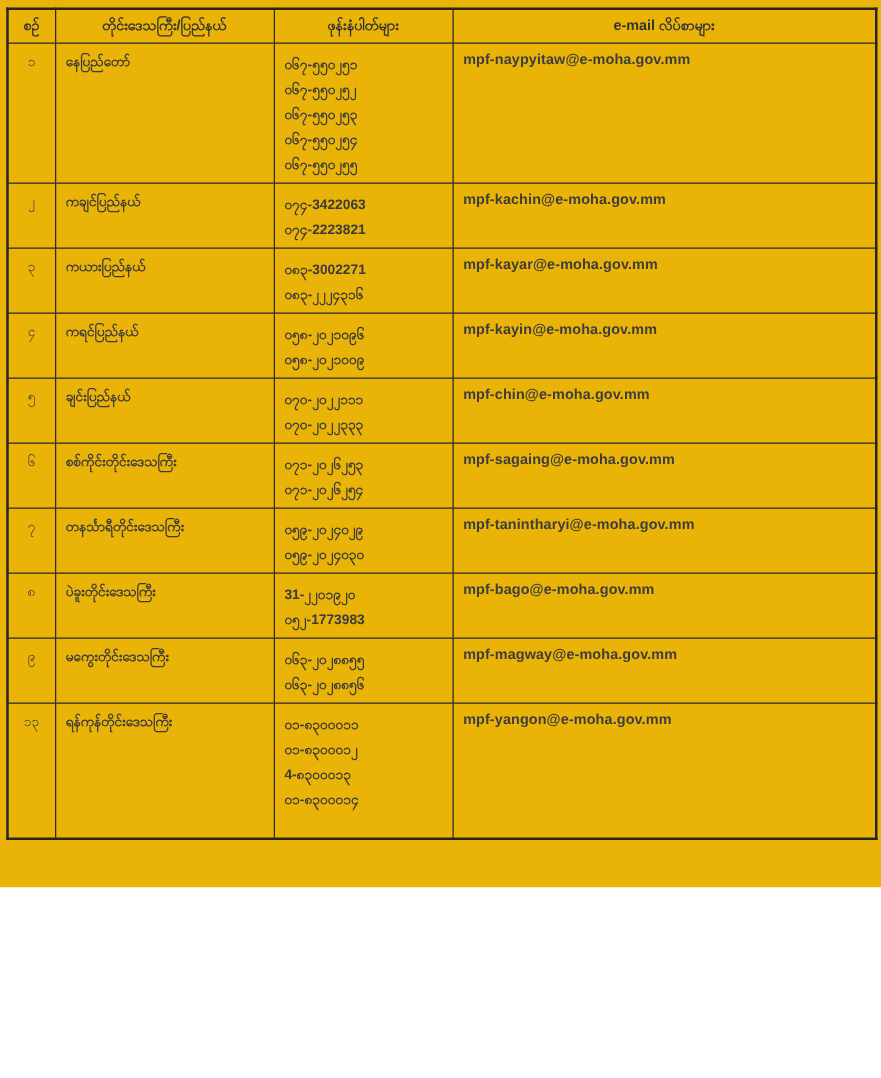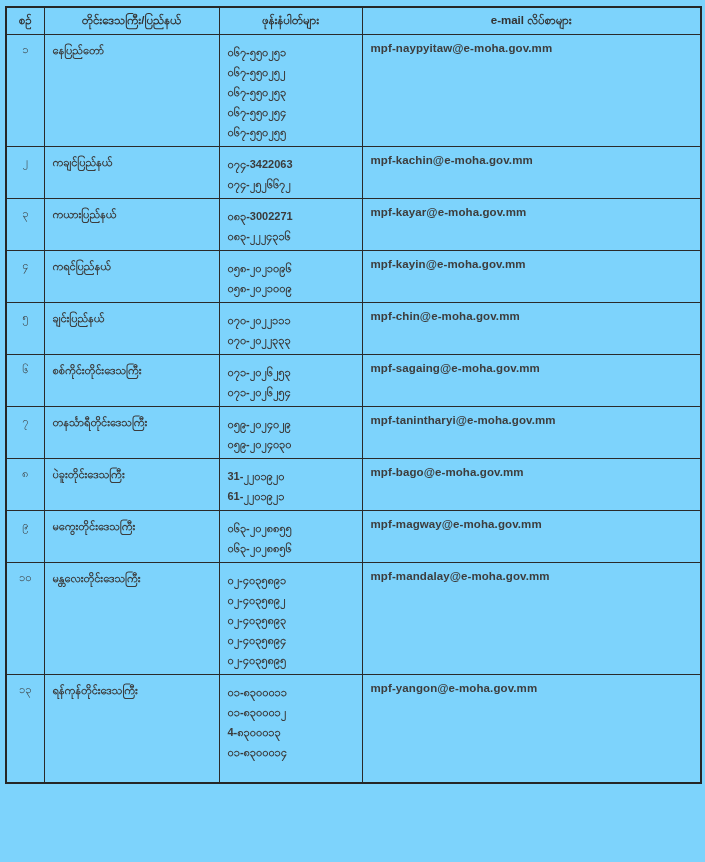--- a/index.html
+++ b/index.html
@@ -2,22 +2,22 @@
 <html><head>
 <meta charset="utf-8">
 <style>
   html, body {
     margin: 0;
     padding: 0;
     background: #ffffff;
   }
   .page {
     width: 705px;
-    height: 862px;
-    background: #7dd3fc;
+    height: 710px;
+    background: #eab308;
     font-family: "Liberation Sans", sans-serif;
     color: #3b3b3b;
     position: relative;
     overflow: hidden;
   }
   table.contact {
     border-collapse: collapse;
     table-layout: fixed;
     width: 695px;
     margin: 6px 0 0 5px;
@@ -100,21 +100,21 @@
             <div>၀၆၇-၅၅၀၂၅၄</div>
             <div>၀၆၇-၅၅၀၂၅၅</div>
           </td>
           <td class="c-email">mpf-naypyitaw@e-moha.gov.mm</td>
         </tr>
         <tr style="height: 43px;">
           <td class="c-serial">၂</td>
           <td class="c-region">ကချင်ပြည်နယ်</td>
           <td class="c-phones">
             <div>၀၇၄-3422063</div>
-            <div>၀၇၄-၂၅၂၆၆၇၂</div>
+            <div>၀၇၄-2223821</div>
           </td>
           <td class="c-email">mpf-kachin@e-moha.gov.mm</td>
         </tr>
         <tr style="height: 43px;">
           <td class="c-serial">၃</td>
           <td class="c-region">ကယားပြည်နယ်</td>
           <td class="c-phones">
             <div>၀၈၃-3002271</div>
             <div>၀၈၃-၂၂၂၄၃၁၆</div>
           </td>
@@ -154,44 +154,32 @@
             <div>၀၅၉-၂၀၂၄၀၂၉</div>
             <div>၀၅၉-၂၀၂၄၀၃၀</div>
           </td>
           <td class="c-email">mpf-tanintharyi@e-moha.gov.mm</td>
         </tr>
         <tr style="height: 43px;">
           <td class="c-serial">၈</td>
           <td class="c-region">ပဲခူးတိုင်းဒေသကြီး</td>
           <td class="c-phones">
             <div>31-၂၂၀၁၉၂၀</div>
-            <div>61-၂၂၀၁၉၂၁</div>
+            <div>၀၅၂-1773983</div>
           </td>
           <td class="c-email">mpf-bago@e-moha.gov.mm</td>
         </tr>
         <tr style="height: 43px;">
           <td class="c-serial">၉</td>
           <td class="c-region">မကွေးတိုင်းဒေသကြီး</td>
           <td class="c-phones">
             <div>၀၆၃-၂၀၂၈၈၅၅</div>
             <div>၀၆၃-၂၀၂၈၈၅၆</div>
           </td>
           <td class="c-email">mpf-magway@e-moha.gov.mm</td>
-        </tr>
-        <tr style="height: 108px;">
-          <td class="c-serial">၁၀</td>
-          <td class="c-region">မန္တလေးတိုင်းဒေသကြီး</td>
-          <td class="c-phones">
-            <div>၀၂-၄၀၃၅၈၉၁</div>
-            <div>၀၂-၄၀၃၅၈၉၂</div>
-            <div>၀၂-၄၀၃၅၈၉၃</div>
-            <div>၀၂-၄၀၃၅၈၉၄</div>
-            <div>၀၂-၄၀၃၅၈၉၅</div>
-          </td>
-          <td class="c-email">mpf-mandalay@e-moha.gov.mm</td>
         </tr>
         <tr style="height: 108px;">
           <td class="c-serial">၁၃</td>
           <td class="c-region">ရန်ကုန်တိုင်းဒေသကြီး</td>
           <td class="c-phones">
             <div>၀၁-၈၃၀၀၀၁၁</div>
             <div>၀၁-၈၃၀၀၀၁၂</div>
             <div>4-၈၃၀၀၀၁၃</div>
             <div>၀၁-၈၃၀၀၀၁၄</div>
           </td>

